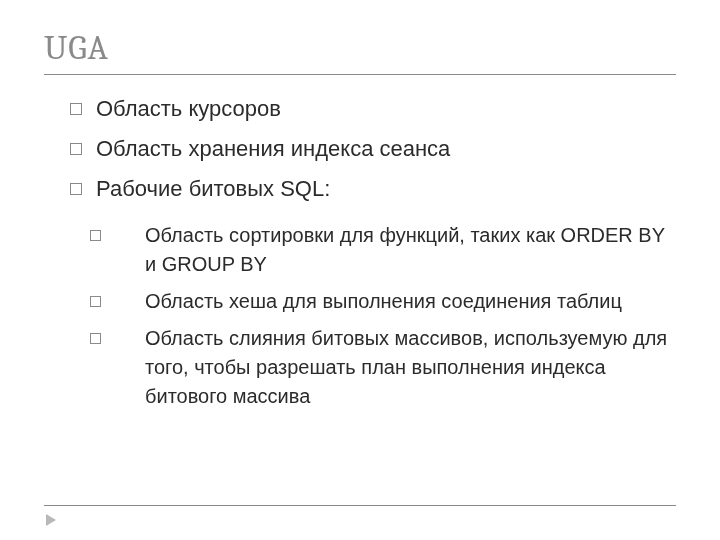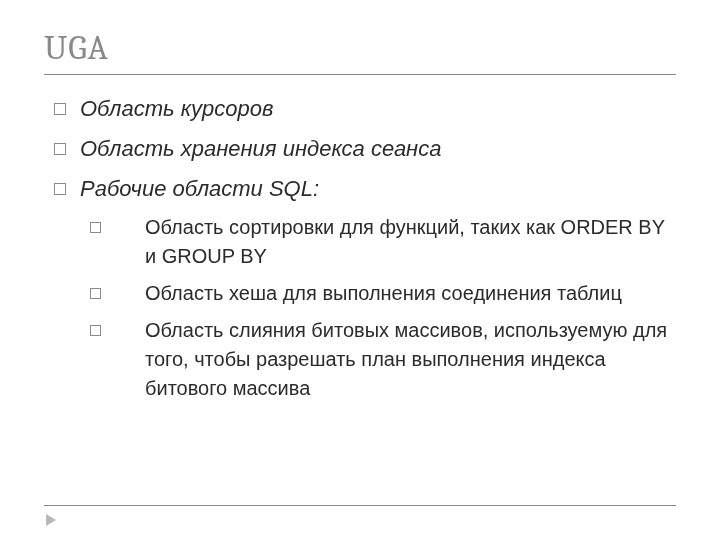--- a/index.html
+++ b/index.html
@@ -27,23 +27,22 @@
     margin: 0 0 6px 0;
     font-weight: 400;
   }
   .rule {
     border: none;
     border-top: 1.5px solid #8a8a8a;
     margin: 0 0 18px 0;
   }
   ul.level1 {
     list-style: none;
-    margin: 0;
+    margin: 16px;
     padding: 0 0 0 10px;
-    font-style: italic;
   }
   ul.level1 > li {
     font-size: 22px;
     line-height: 1.45;
     color: #2b2b2b;
     margin: 0 0 8px 0;
     display: flex;
     align-items: flex-start;
   }
   ul.level2 {
@@ -107,21 +106,21 @@
     <li>
       <span class="bullet"></span>
       <span class="txt">Область курсоров</span>
     </li>
     <li>
       <span class="bullet"></span>
       <span class="txt">Область хранения индекса сеанса</span>
     </li>
     <li>
       <span class="bullet"></span>
-      <span class="txt">Рабочие области SQL:</span>
+      <span class="txt">Рабочие битовых SQL:</span>
     </li>
   </ul>
 
   <ul class="level2">
     <li>
       <span class="bullet"></span>
       <span class="txt">Область сортировки для функций, таких как ORDER BY и GROUP BY</span>
     </li>
     <li>
       <span class="bullet"></span>

